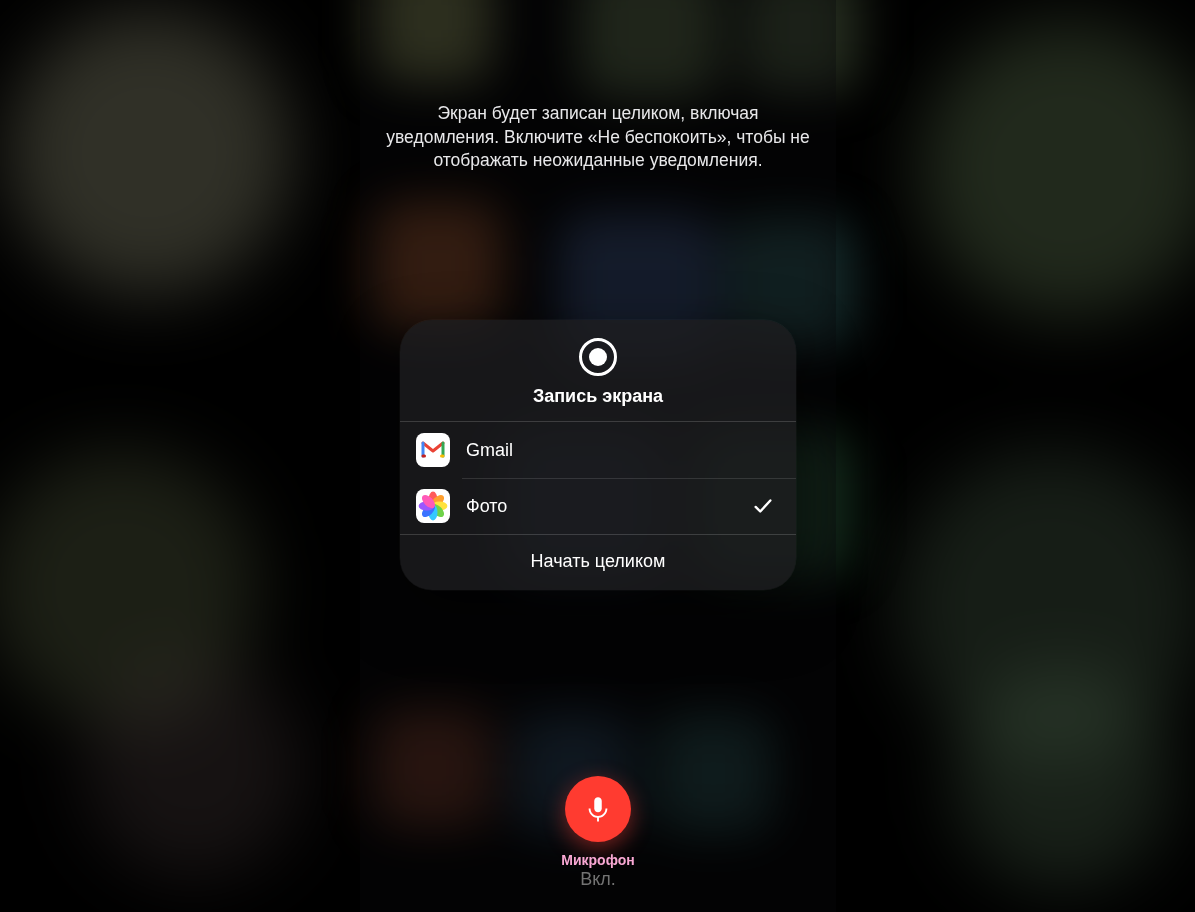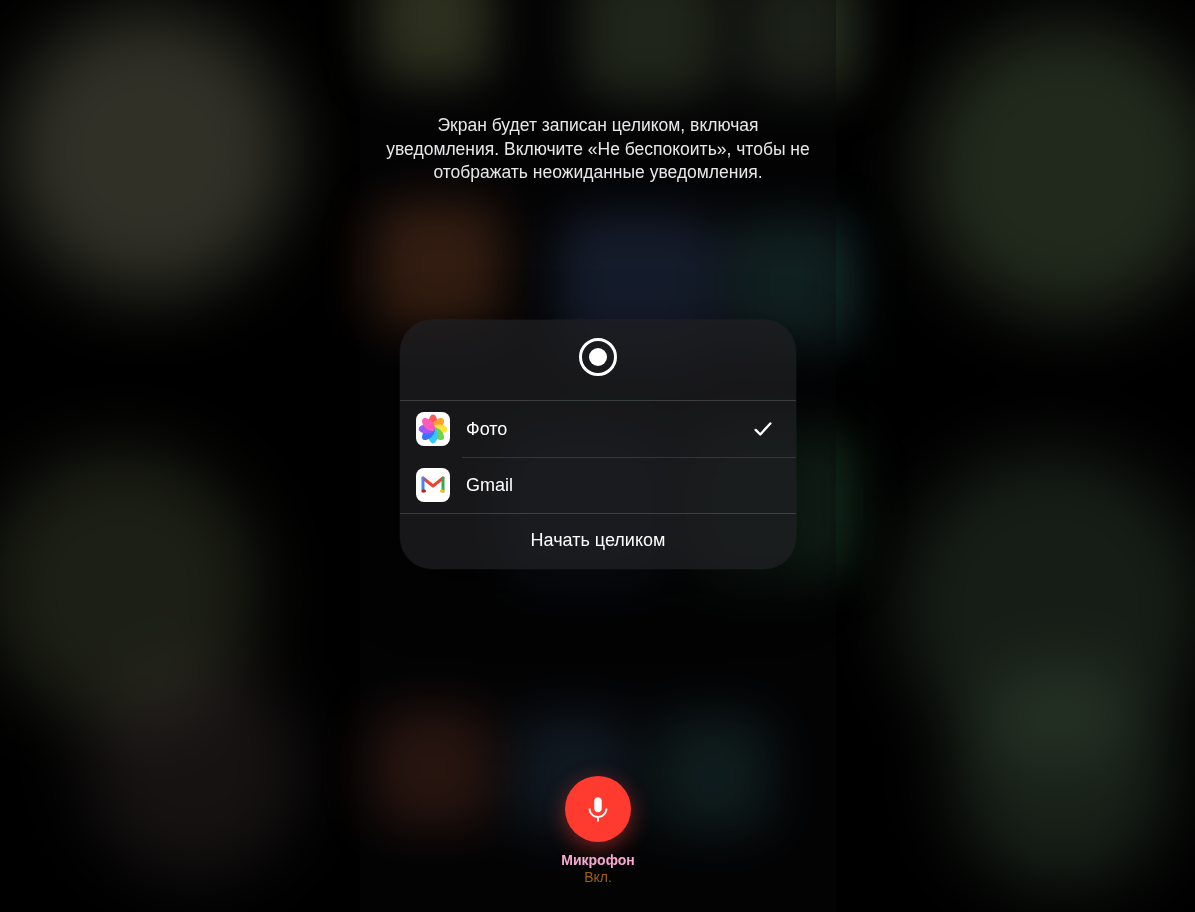--- a/index.html
+++ b/index.html
@@ -48,21 +48,21 @@
   .phone-blur .pb9 { left: 30px;  top: 690px; width:110px; height:110px; background:#b55a3a; opacity:.3;}
   .phone-blur .pb10{ left: 160px; top: 695px; width:110px; height:110px; background:#3f6b8f; opacity:.3;}
   .phone-blur .pb11{ left: 290px; top: 695px; width:110px; height:110px; background:#3d7b7b; opacity:.3;}
 
   .phone-overlay { position:absolute; inset:0; background: rgba(10,10,12,.35); z-index:1; }
 
   .phone-content { position:absolute; inset:0; z-index:2; }
 
   
   .info-text {
-    position:absolute; left:20px; right:20px; top:114px;
+    position:absolute; left:20px; right:20px; top:102px;
     color:#e8e8ea; font-size:17.5px; line-height:1.35; text-align:center;
     font-weight:400;
   }
 
   
   .card {
     position:absolute; left:40px; right:40px; top:320px;
     background: rgba(30,30,32,.78);
     border-radius:32px;
     overflow:hidden;
@@ -133,21 +133,21 @@
   }
   .mic-btn{
     width:66px; height:66px; border-radius:50%; background:#ff3b30;
     margin:0 auto 10px;
     display:flex; align-items:center; justify-content:center;
     cursor:pointer;
     box-shadow: 0 6px 22px rgba(255,59,48,.45);
   }
   .mic-btn svg{ width:30px; height:30px; display:block; }
   .mic-title{ color:#f9a8d4; font-size:14px; font-weight:600; }
-  .mic-status{ color:#a16207; font-size:14px; margin-top:1px;}
+  .mic-status{ color:#737373; font-size:18px; margin-top:1px;}
 
 </style>
 </head>
 <body>
 
 <div class="bg-blur">
   <div class="blob b1"></div>
     <div class="blob b2"></div>
     <div class="blob b3"></div>
   <div class="blob b4"></div>
@@ -174,61 +174,62 @@
 
   <div class="phone-content">
 
     <div class="info-text">Экран будет записан целиком, включая уведомления. Включите «Не беспокоить», чтобы не отображать неожиданные уведомления.</div>
 
     <div class="card">
       <div class="card-header">
         <div class="record-icon">
           <div class="dot"></div>
         </div>
+        <div class="card-title">Запись экрана</div>
       </div>
 
       <div class="divider"></div>
 
       <div>
+        <div class="option-row">
+          <div class="app-icon">
+            <div class="gmail-icon">
+              <svg viewBox="0 0 52 52">
+                <rect x="4" y="10" width="44" height="32" rx="4" fill="#ffffff"></rect>
+                <path d="M6 12 L26 28 L46 12" fill="none" stroke="#ea4335" stroke-width="6" stroke-linecap="round" stroke-linejoin="round"></path>
+                <path d="M6 12 v26" stroke="#4285f4" stroke-width="6" stroke-linecap="round"></path>
+                <path d="M46 12 v26" stroke="#34a853" stroke-width="6" stroke-linecap="round"></path>
+                <path d="M6 38 h3" stroke="#c5221f" stroke-width="6" stroke-linecap="round"></path>
+                <path d="M46 38 h-3" stroke="#fbbc04" stroke-width="6" stroke-linecap="round"></path>
+              </svg>
+            </div>
+          </div>
+          <div class="option-label">Gmail</div>
+        </div>
+
         <div class="option-row">
           <div class="app-icon">
             <div class="photos-icon">
               <div class="petal p1"></div>
                 <div class="petal p2"></div>
                 <div class="petal p3"></div>
                 <div class="petal p4"></div>
               <div class="petal p5"></div>
                 <div class="petal p6"></div>
                 <div class="petal p7"></div>
                 <div class="petal p8"></div>
             </div>
           </div>
           <div class="option-label">Фото</div>
           <div class="check">
             <svg viewBox="0 0 24 24" fill="none" stroke-width="2.6" stroke-linecap="round" stroke-linejoin="round">
               <polyline points="4 13 9 18 20 6"></polyline>
             </svg>
           </div>
         </div>
-
-        <div class="option-row">
-          <div class="app-icon">
-            <div class="gmail-icon">
-              <svg viewBox="0 0 52 52">
-                <rect x="4" y="10" width="44" height="32" rx="4" fill="#ffffff"></rect>
-                <path d="M6 12 L26 28 L46 12" fill="none" stroke="#ea4335" stroke-width="6" stroke-linecap="round" stroke-linejoin="round"></path>
-                <path d="M6 12 v26" stroke="#4285f4" stroke-width="6" stroke-linecap="round"></path>
-                <path d="M46 12 v26" stroke="#34a853" stroke-width="6" stroke-linecap="round"></path>
-                <path d="M6 38 h3" stroke="#c5221f" stroke-width="6" stroke-linecap="round"></path>
-                <path d="M46 38 h-3" stroke="#fbbc04" stroke-width="6" stroke-linecap="round"></path>
-              </svg>
-            </div>
-          </div>
-          <div class="option-label">Gmail</div>
-        </div>
       </div>
 
       <div class="divider"></div>
 
       <div class="card-action">
         <span class="card-action-label">Начать целиком</span>
       </div>
     </div>
 
     <div class="mic-wrap">

